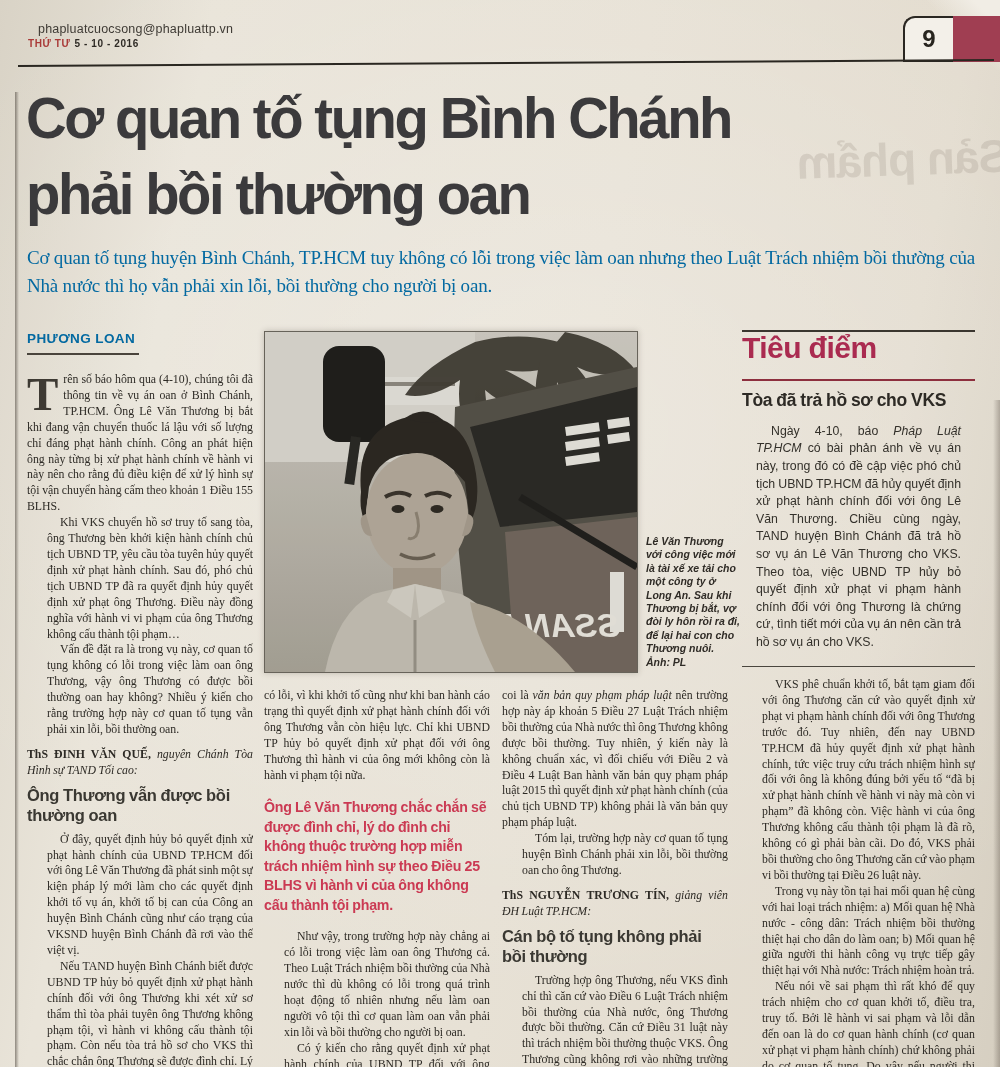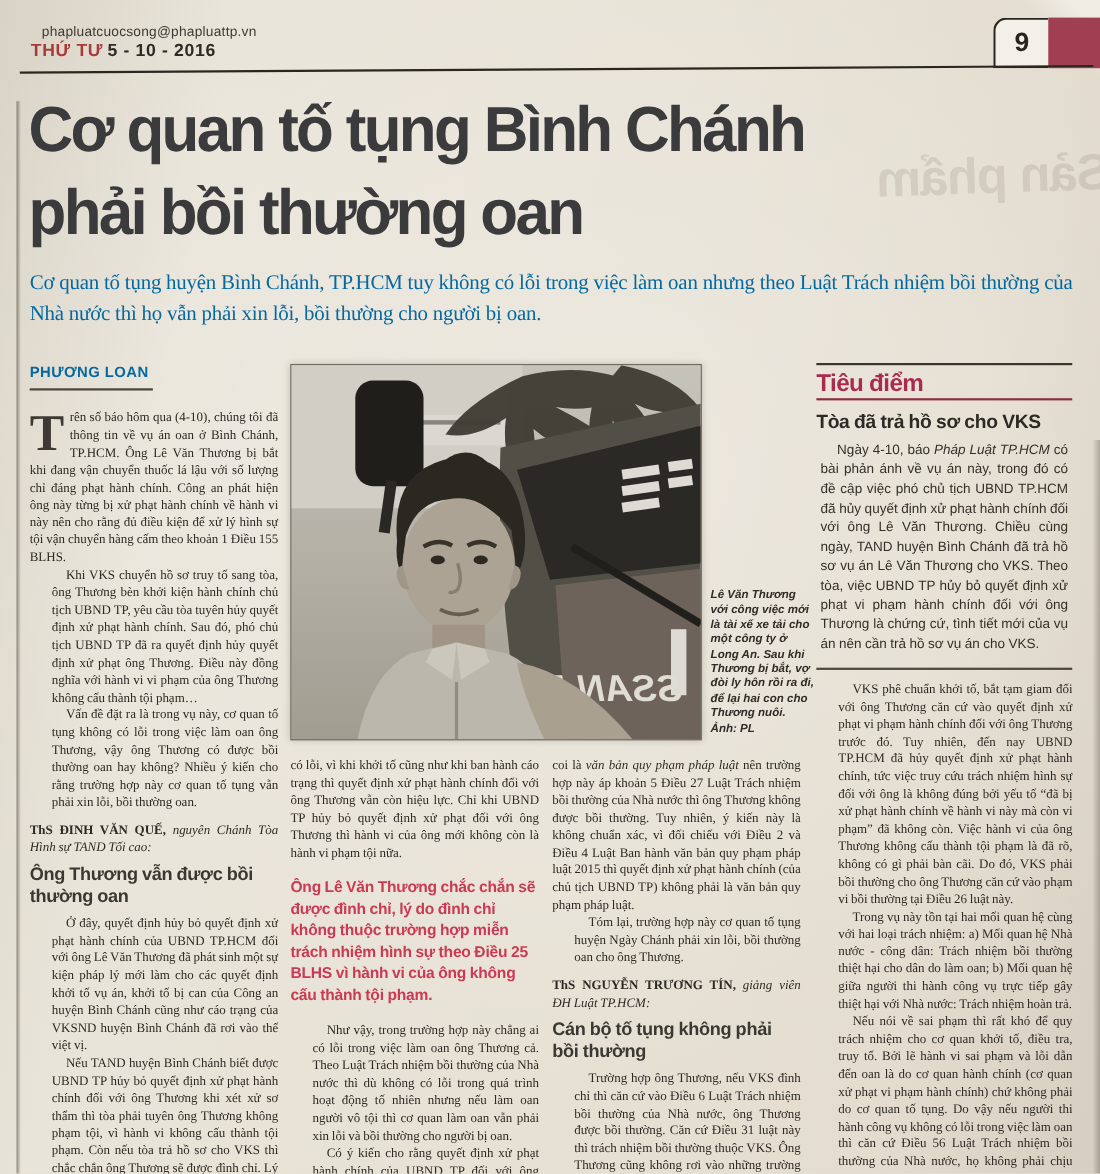--- a/index.html
+++ b/index.html
@@ -32,21 +32,21 @@
     position:absolute;right:0;top:0;width:80px;height:70px;
     background:linear-gradient(225deg,#f1ede5 18%, rgba(241,237,229,0) 50%);
   }
   
   .mh-email{
     position:absolute;left:28px;top:22px;
     font-family:"Liberation Sans",sans-serif;font-size:12.5px;color:#3e3a34;letter-spacing:0.2px;padding-left:10px;
   }
   .mh-date{
     position:absolute;left:28px;top:38px;
-    font-family:"Liberation Sans",sans-serif;font-size:16px;font-weight:bold;color:#2e2a25;
+    font-family:"Liberation Sans",sans-serif;font-size:10px;font-weight:bold;color:#2e2a25;
     letter-spacing:0.6px;
   }
   .mh-day{color:#a93a38;margin-right:4px;}
   .head-rule{
     position:absolute;left:18px;right:6px;top:62px;height:2px;background:#2a2721;
     transform:rotate(-0.35deg);
   }
   .pagenum-box{
     position:absolute;left:903px;top:16px;width:50px;height:46px;
     background:#f3f0e9;border:2px solid #2a2722;border-right:none;
@@ -110,31 +110,31 @@
     box-shadow:0 0 6px rgba(60,50,40,0.25);
   }
   .photo-caption{
     width:95px;margin-left:8px;margin-top:204px;
     font-family:"Liberation Sans",sans-serif;font-weight:bold;font-style:italic;
     font-size:10.5px;line-height:13.4px;color:#2f2b26;text-align:left;
   }
   
   .sb-rule-top{height:2px;background:#3a362f;margin-bottom:8px;}
   .sb-title{
-    font-family:"Liberation Sans",sans-serif;font-weight:bold;font-size:22px;
-    color:#aa2b50;letter-spacing:-0.5px;margin:0 0 6px 0;
+    font-family:"Liberation Sans",sans-serif;font-weight:bold;font-size:30px;
+    color:#aa2b50;letter-spacing:-0.5px;margin:0 0 23px 0;
   }
   .sb-rule-red{height:2px;background:#8d2f3e;margin-bottom:12px;}
   .sb-headline{
     font-family:"Liberation Sans",sans-serif;font-weight:bold;font-size:17.5px;
     color:#2d2a25;letter-spacing:-0.3px;margin:0 0 9px 0;
   }
   .sb-para{
     font-family:"Liberation Sans",sans-serif;font-size:12.3px;line-height:17.6px;
-    color:#33302a;text-align:justify;margin:4px;text-indent:15px;word-spacing:-0.3px;
+    color:#33302a;text-align:justify;margin:14px;text-indent:15px;word-spacing:-0.3px;
   }
   .sb-rule-bot{height:1.5px;background:#4a463e;margin:13px 0 10px 0;}
 </style>
 </head>
 <body>
 
 <div class="paper"></div>
 <div class="corner-fold"></div>
 <div class="ghost">Sản phẩm</div>
 
@@ -226,21 +226,21 @@
 
 <div class="col col2">
   <p class="body-p">có lỗi, vì khi khởi tố cũng như khi ban hành cáo trạng thì quyết định xử phạt hành chính đối với ông Thương vẫn còn hiệu lực. Chỉ khi UBND TP hủy bỏ quyết định xử phạt đối với ông Thương thì hành vi của ông mới không còn là hành vi phạm tội nữa.</p>
   <div class="pullquote">Ông Lê Văn Thương chắc chắn sẽ được đình chỉ, lý do đình chỉ không thuộc trường hợp miễn trách nhiệm hình sự theo Điều 25 BLHS vì hành vi của ông không cấu thành tội phạm.</div>
   <p class="body-p indent">Như vậy, trong trường hợp này chẳng ai có lỗi trong việc làm oan ông Thương cả. Theo Luật Trách nhiệm bồi thường của Nhà nước thì dù không có lỗi trong quá trình hoạt động tố nhiên nhưng nếu làm oan người vô tội thì cơ quan làm oan vẫn phải xin lỗi và bồi thường cho người bị oan.</p>
   <p class="body-p indent">Có ý kiến cho rằng quyết định xử phạt hành chính của UBND TP đối với ông Thương được</p>
 </div>
 
 <div class="col col3">
   <p class="body-p"><span>coi là </span><span class="ital">văn bản quy phạm pháp luật</span><span> nên trường hợp này áp khoản 5 Điều 27 Luật Trách nhiệm bồi thường của Nhà nước thì ông Thương không được bồi thường. Tuy nhiên, ý kiến này là không chuẩn xác, vì đối chiếu với Điều 2 và Điều 4 Luật Ban hành văn bản quy phạm pháp luật 2015 thì quyết định xử phạt hành chính (của chủ tịch UBND TP) không phải là văn bản quy phạm pháp luật.</span></p>
-  <p class="body-p indent">Tóm lại, trường hợp này cơ quan tố tụng huyện Ngày Chánh phải xin lỗi, bồi thường oan cho ông Thương.</p>
+  <p class="body-p indent">Tóm lại, trường hợp này cơ quan tố tụng huyện Bình Chánh phải xin lỗi, bồi thường oan cho ông Thương.</p>
   <p class="body-p speaker"><span class="sp-name">ThS NGUYỄN TRƯƠNG TÍN,</span><span class="sp-title"> giảng viên ĐH Luật TP.HCM:</span></p>
   <div class="col-subhead">Cán bộ tố tụng không phải bồi thường</div>
   <p class="body-p indent">Trường hợp ông Thương, nếu VKS đình chỉ thì căn cứ vào Điều 6 Luật Trách nhiệm bồi thường của Nhà nước, ông Thương được bồi thường. Căn cứ Điều 31 luật này thì trách nhiệm bồi thường thuộc VKS. Ông Thương cũng không rơi vào những trường hợp không được bồi thường theo Điều 27 luật này.</p>
 </div>
 
 <div class="col col4">
   <div>
     <div class="sb-rule-top"></div>
     <div class="sb-title">Tiêu điểm</div>
     <div class="sb-rule-red"></div>

